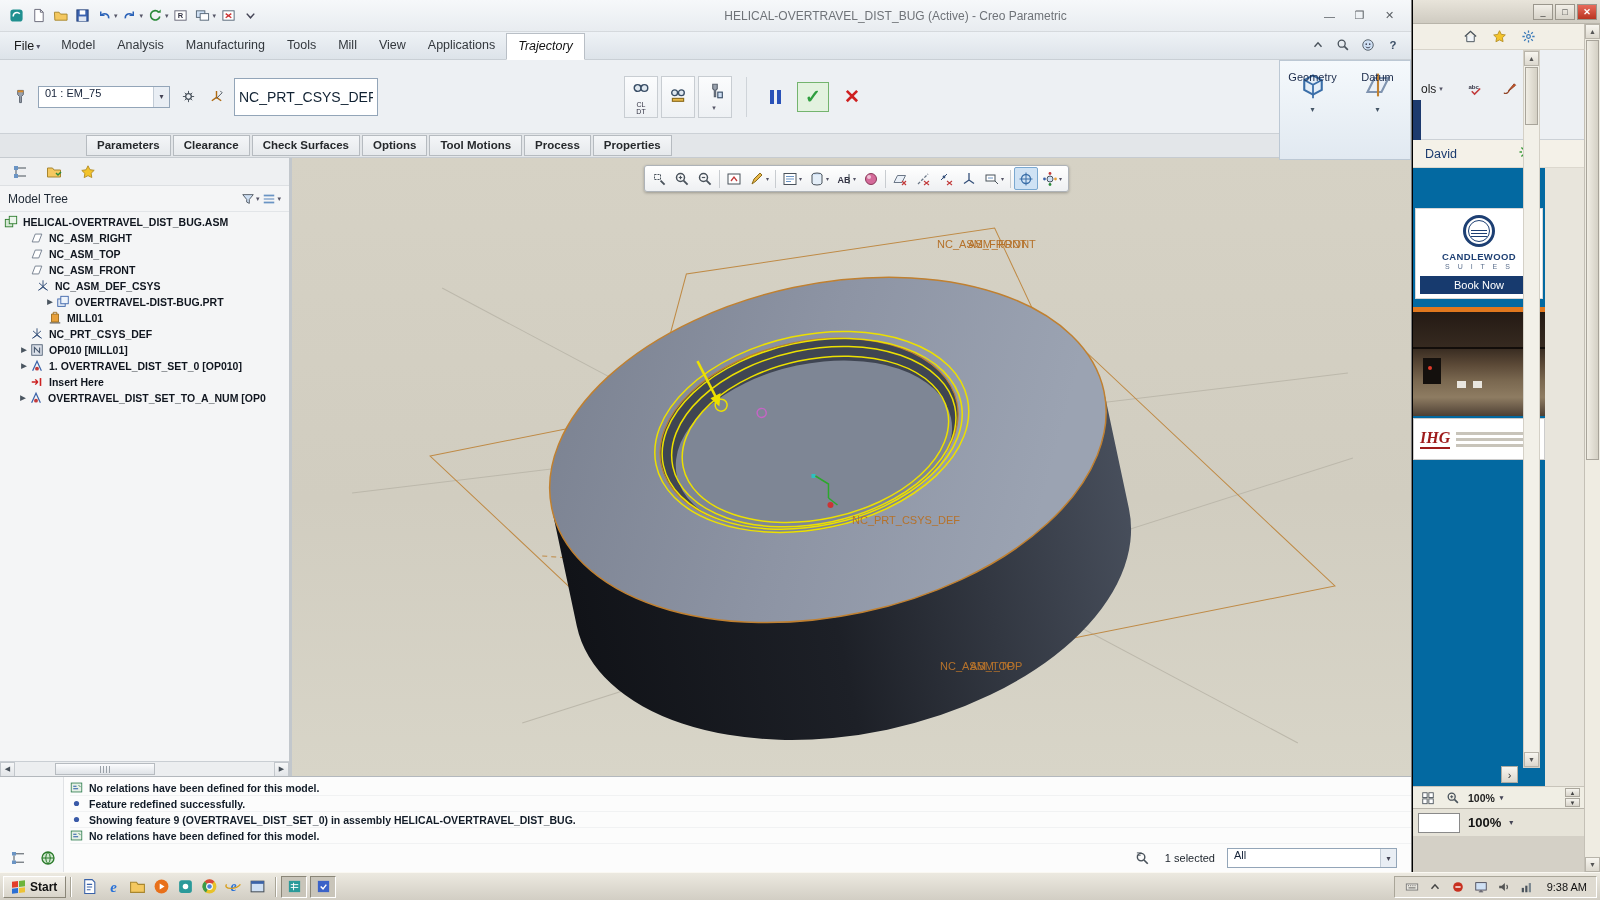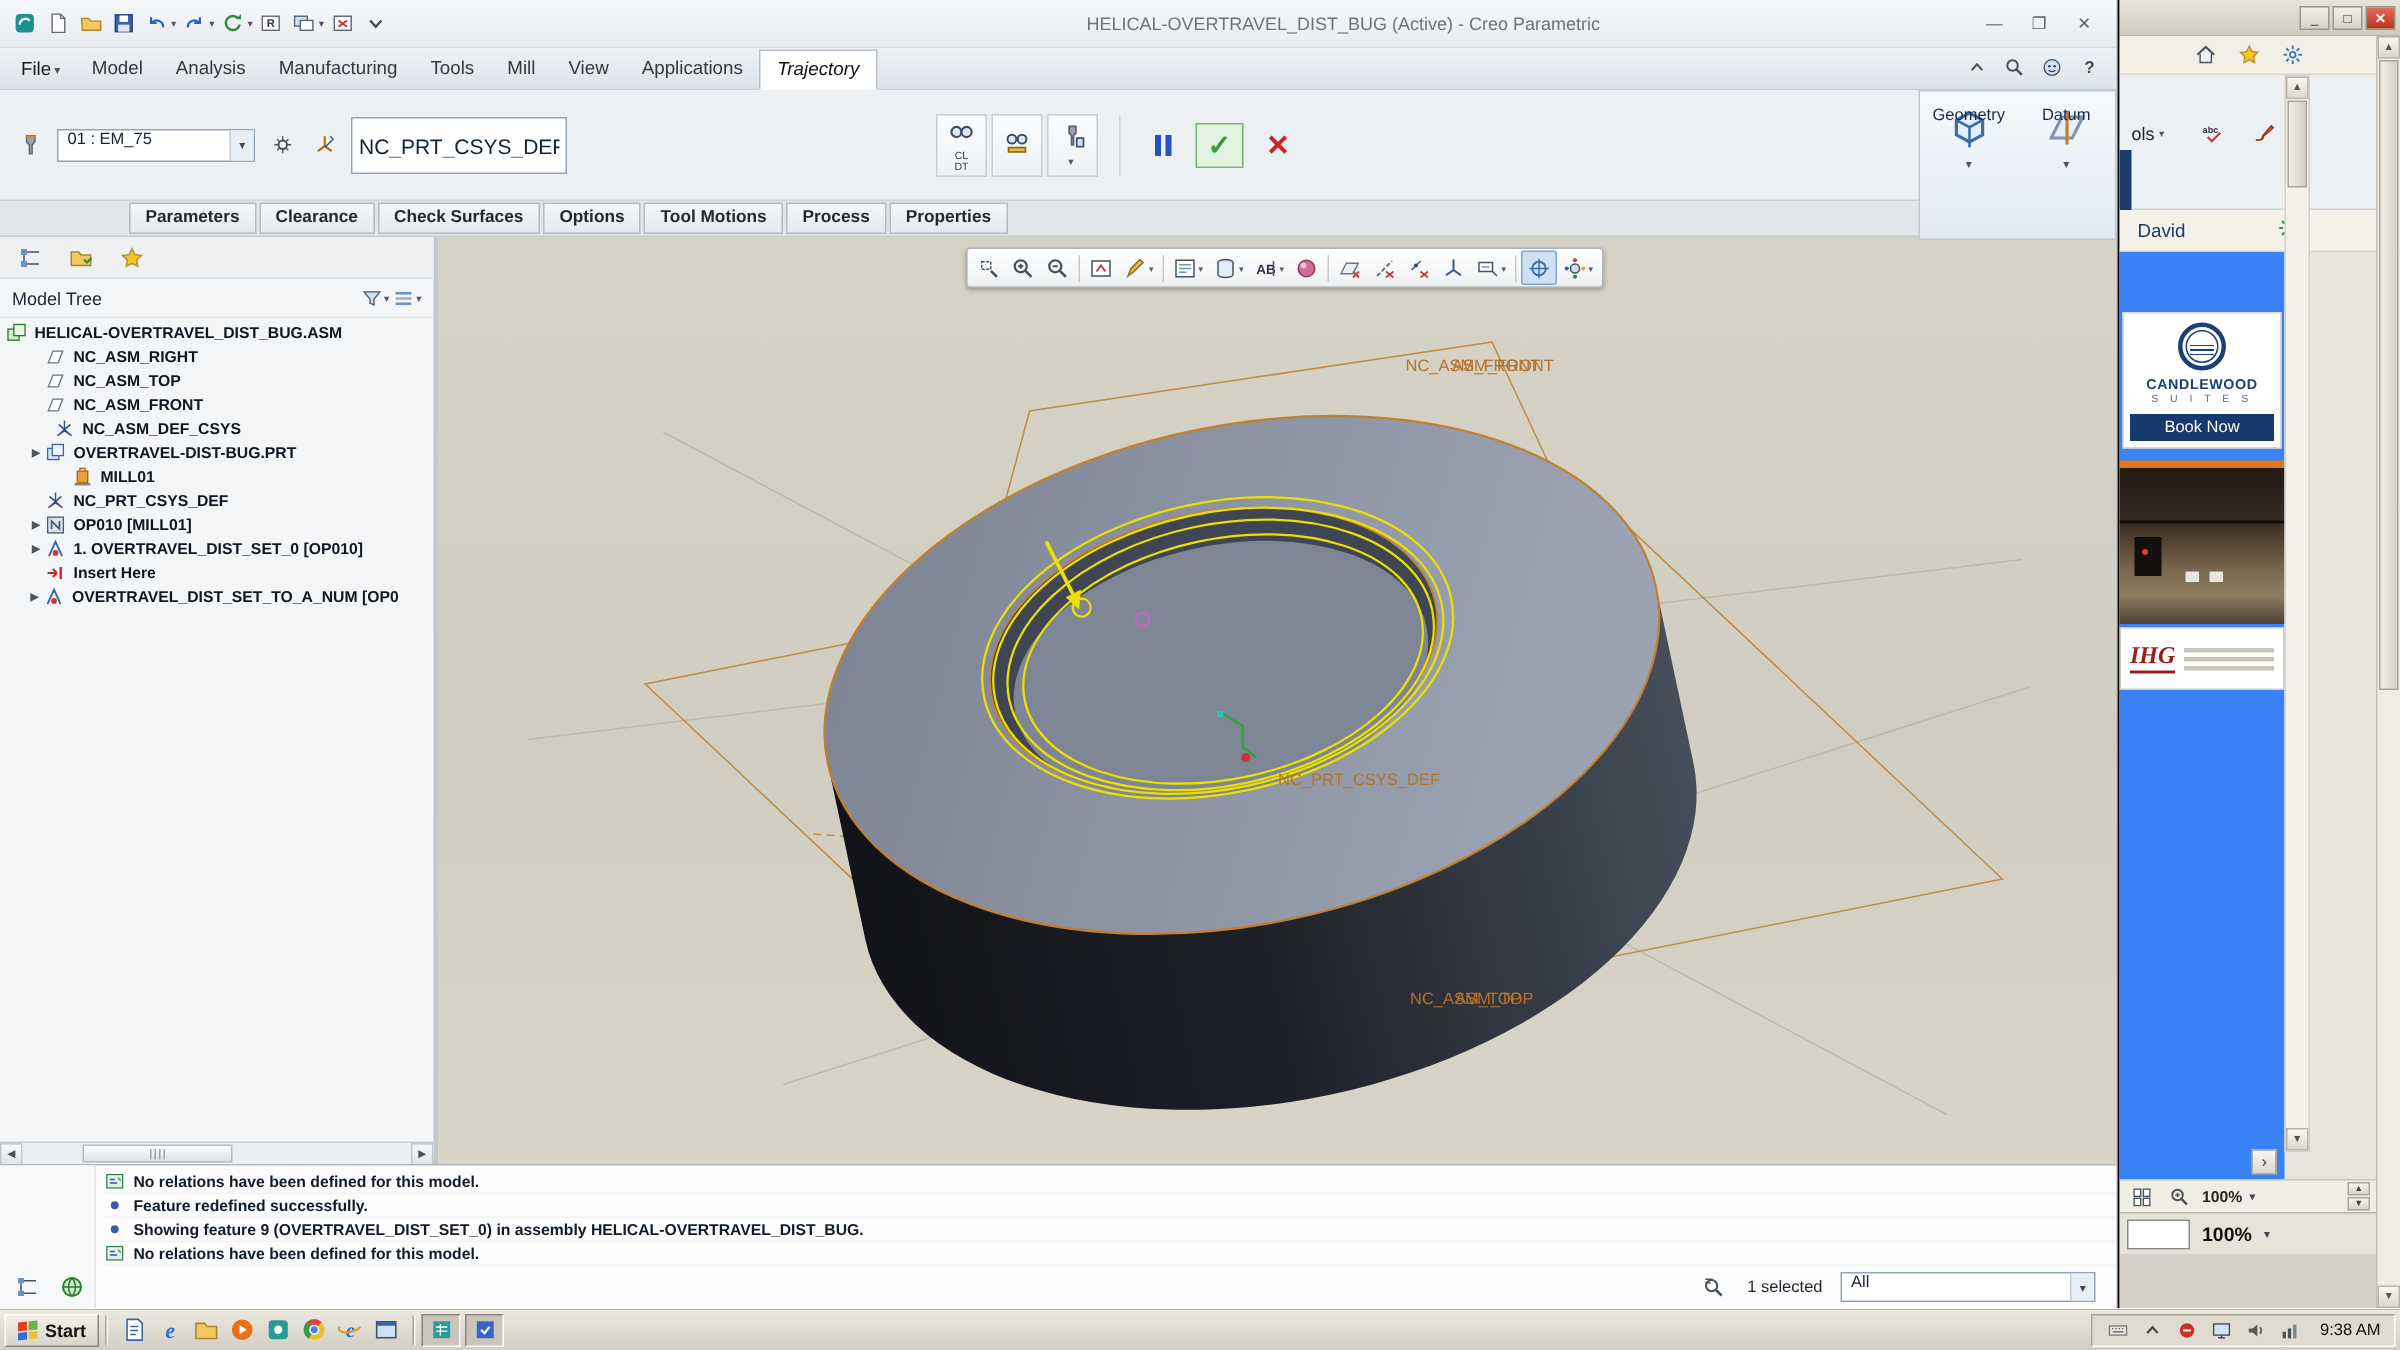--- a/index.html
+++ b/index.html
@@ -114,21 +114,21 @@
 .rs-tools{height:26px;display:flex;align-items:center;justify-content:flex-end;gap:9px;padding-right:62px;background:#f2efe6;border-bottom:1px solid #d8d4ca}
 .rs-tools .icon-btn svg{width:15px;height:15px}
 .rs-ribbon{height:90px;background:#edf0f3;border-bottom:1px solid #ccd1d6;position:relative}
 .rs-ols{position:absolute;left:8px;top:32px;font-size:12px;color:#222;display:flex;gap:5px;align-items:center}
 .rs-abc{position:absolute;left:52px;top:28px}
 .rs-red{position:absolute;left:86px;top:28px}
 .rs-navy{position:absolute;left:0;top:50px;width:8px;height:40px;background:#1d3a6e}
 .rs-user{height:28px;background:#f4f1e8;border-bottom:1px solid #dcd8ce;display:flex;align-items:center;padding:0 12px;font-size:12.5px;color:#1a3a6e}
 .rs-user .gear{margin-left:auto;margin-right:54px}
 .rs-user .gear svg{width:16px;height:16px}
-.rs-content{position:absolute;top:168px;left:0;width:110px;bottom:86px;background:#3b82f6}
+.rs-content{position:absolute;top:168px;left:0;width:132px;bottom:86px;background:#0369a1}
 .ad-card{margin:40px 2px 0;background:#fff;border:1px solid #d8d8d8;padding:6px 2px 4px;text-align:center}
 .ad-logo{width:32px;height:32px;margin:0 auto 4px;border:3px solid #1d3f73;border-radius:50%;position:relative}
 .ad-logo::before{content:"";position:absolute;inset:2px;border:1px solid #1d3f73;border-radius:50%}
 .ad-logo::after{content:"";position:absolute;left:5px;right:5px;top:12px;height:7px;background:repeating-linear-gradient(180deg,#1d3f73 0 1px,transparent 1px 3px)}
 .ad-brand{font-size:9.5px;font-weight:bold;color:#1d3f73;letter-spacing:.4px}
 .ad-sub{font-size:7px;color:#5a6e8c;letter-spacing:3px;margin-top:1px}
 .btn-book{margin:6px auto 0;background:var(--book-now-navy,#173a6e);color:#fff;font-size:11px;padding:3px 0;width:96%}
 .ad-bar{height:5px;background:var(--ad-orange,#e0771e);margin-top:8px}
 .ad-photo{height:104px;position:relative;background:linear-gradient(180deg,#241a14 0%,#362a20 34%,#5a4836 50%,#7a6850 66%,#8e7c62 82%,#4e4034 100%)}
 .ad-photo .shelf{position:absolute;left:0;right:0;top:34%;height:2px;background:#120d0a}
@@ -463,21 +463,21 @@
                 </svg></span>
               <span>NC_ASM_FRONT</span>
             </div>
             <div class="trow" style="padding-left: 24px;">
               <span class="exp"></span>
               <span class="ticon"><svg viewBox="0 0 16 16" xmlns="http://www.w3.org/2000/svg">
                   <path d="M8 1.5v8M8 9.5l-5.5 3.5M8 9.5l5.5 3.5M3.5 4.5l9 8M12.5 4.5l-9 8" stroke="#35507a" stroke-width="1.1" fill="none"></path>
                 </svg></span>
               <span>NC_ASM_DEF_CSYS</span>
             </div>
-            <div class="trow" style="padding-left: 18px;">
+            <div class="trow" style="padding-left: 18px; margin-left: 26px;">
               <span class="exp">▶</span>
               <span class="ticon"><svg viewBox="0 0 16 16" xmlns="http://www.w3.org/2000/svg">
                   <rect x="2" y="4.5" width="8.5" height="8.5" fill="#dfe8f4" stroke="#3a62a8"></rect>
                   <rect x="5.5" y="1.5" width="8.5" height="8.5" fill="#eef4fb" stroke="#3a62a8"></rect>
                 </svg></span>
               <span>OVERTRAVEL-DIST-BUG.PRT</span>
             </div>
             <div class="trow" style="padding-left: 36px;">
               <span class="exp"></span>
               <span class="ticon"><svg viewBox="0 0 16 16" xmlns="http://www.w3.org/2000/svg">

